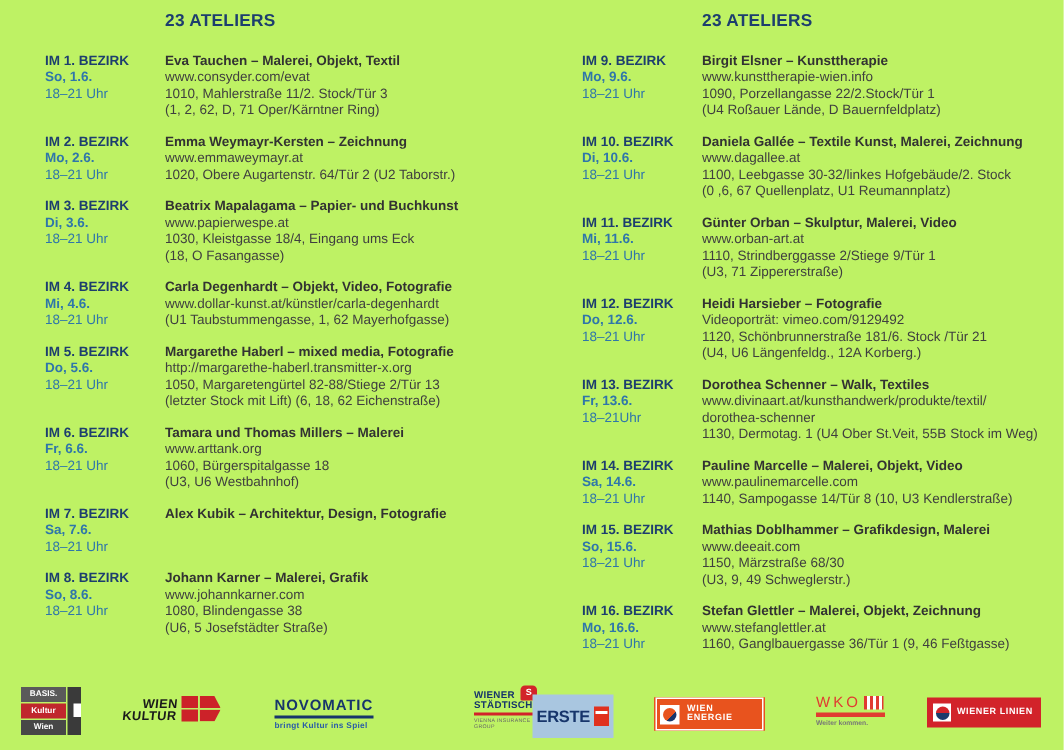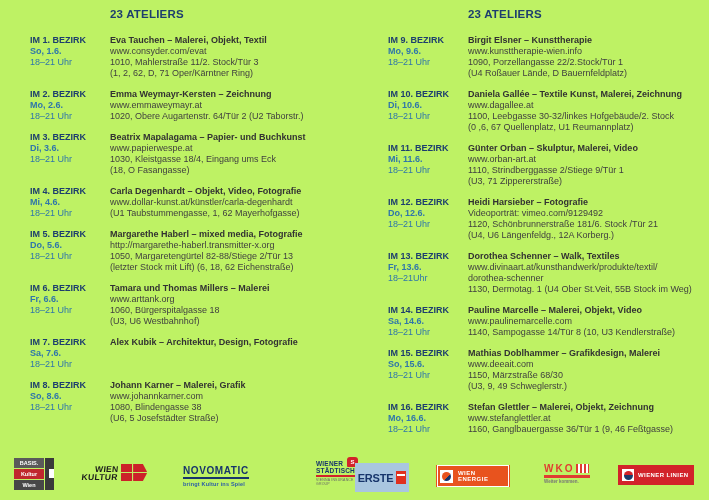--- a/index.html
+++ b/index.html
@@ -77,21 +77,21 @@
   .we-inner{width:100%;height:100%;border:1px solid #fff;display:flex;align-items:center;}
   .we-box{width:13px;height:13px;background:#fff;margin-left:2px;display:flex;
     align-items:center;justify-content:center;}
   .we-circle{width:9px;height:9px;border-radius:50%;
     background:linear-gradient(135deg,#e8531e 60%,#17356b 60%);}
   .we-text{color:#fff;font-size:6px;font-weight:bold;letter-spacing:.5px;margin-left:5px;}
 
   
   .wko{left:544px;top:7px;width:46px;}
   .wko-row{display:flex;align-items:center;}
-  .wko-text{font-size:10px;font-weight:bold;color:#e03c31;letter-spacing:2px;}
+  .wko-text{font-size:10px;font-weight:normal;color:#e03c31;letter-spacing:2px;}
   .wko-flag{width:13px;height:9px;margin-left:2px;
     background:repeating-linear-gradient(90deg,#e03c31 0 2px,#fff 2px 4px);}
   .wko-bar{height:3px;background:#e03c31;margin:1px 0 1px 0;}
   .wko-tag{font-size:4.5px;color:#777;font-weight:bold;}
 
   
   .wlinien{left:618px;top:9px;width:76px;height:20px;background:#d2232a;
     display:flex;align-items:center;}
   .wl-box{width:12px;height:12px;background:#fff;margin-left:4px;display:flex;
     align-items:center;justify-content:center;}

